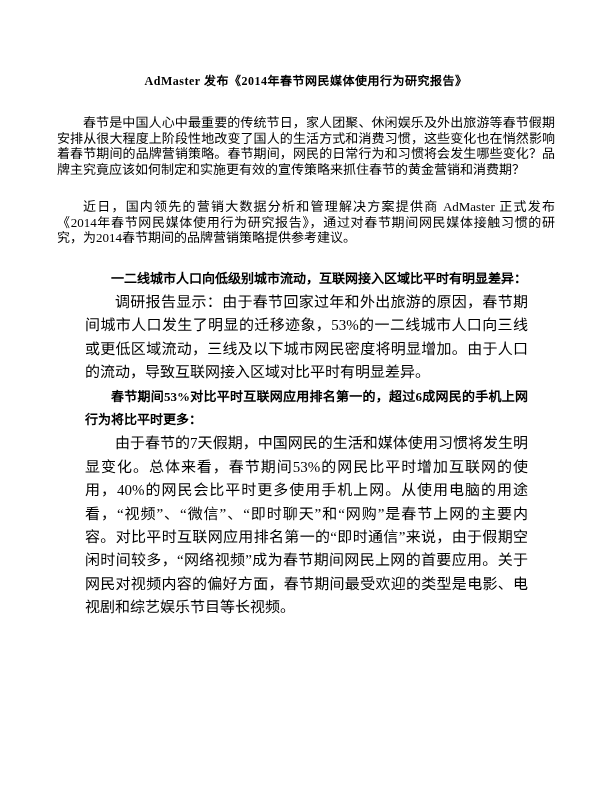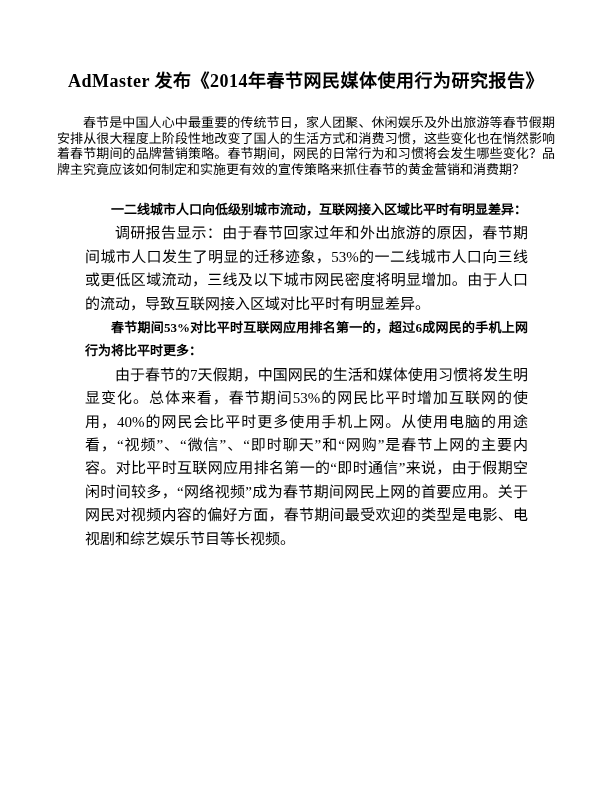--- a/index.html
+++ b/index.html
@@ -14,21 +14,21 @@
     margin: 0;
     background: #ffffff;
     color: #000000;
     font-family: "Liberation Serif", "DejaVu Serif", serif;
     overflow: hidden;
     box-sizing: border-box;
   }
   .title {
     margin: 0;
     padding: 70px 40px 0 40px;
-    font-size: 18px;
+    font-size: 12px;
     line-height: 22px;
     font-weight: 700;
     text-align: center;
     letter-spacing: 0.5px;
   }
   .intro {
     margin: 23px 57px 0 57px;
     font-size: 13px;
     line-height: 15.5px;
     text-align: justify;
@@ -61,20 +61,21 @@
   }
 </style>
 </head>
 <body>
 
 <div class="page">
   <h1 class="title">AdMaster 发布《2014年春节网民媒体使用行为研究报告》</h1>
 
   <p class="intro">春节是中国人心中最重要的传统节日，家人团聚、休闲娱乐及外出旅游等春节假期安排从很大程度上阶段性地改变了国人的生活方式和消费习惯，这些变化也在悄然影响着春节期间的品牌营销策略。春节期间，网民的日常行为和习惯将会发生哪些变化？品牌主究竟应该如何制定和实施更有效的宣传策略来抓住春节的黄金营销和消费期？</p>
 
+  <p class="intro second">近日，国内领先的营销大数据分析和管理解决方案提供商 AdMaster 正式发布《2014年春节网民媒体使用行为研究报告》，通过对春节期间网民媒体接触习惯的研究，为2014春节期间的品牌营销策略提供参考建议。</p>
 
   <h2 class="heading first">一二线城市人口向低级别城市流动，互联网接入区域比平时有明显差异：</h2>
 
   <p class="body-text">调研报告显示：由于春节回家过年和外出旅游的原因，春节期间城市人口发生了明显的迁移迹象，53%的一二线城市人口向三线或更低区域流动，三线及以下城市网民密度将明显增加。由于人口的流动，导致互联网接入区域对比平时有明显差异。</p>
 
   <h2 class="heading later">春节期间53%对比平时互联网应用排名第一的，超过6成网民的手机上网行为将比平时更多：</h2>
 
   <p class="body-text">由于春节的7天假期，中国网民的生活和媒体使用习惯将发生明显变化。总体来看，春节期间53%的网民比平时增加互联网的使用，40%的网民会比平时更多使用手机上网。从使用电脑的用途看，“视频”、“微信”、“即时聊天”和“网购”是春节上网的主要内容。对比平时互联网应用排名第一的“即时通信”来说，由于假期空闲时间较多，“网络视频”成为春节期间网民上网的首要应用。关于网民对视频内容的偏好方面，春节期间最受欢迎的类型是电影、电视剧和综艺娱乐节目等长视频。</p>
 </div>
 

